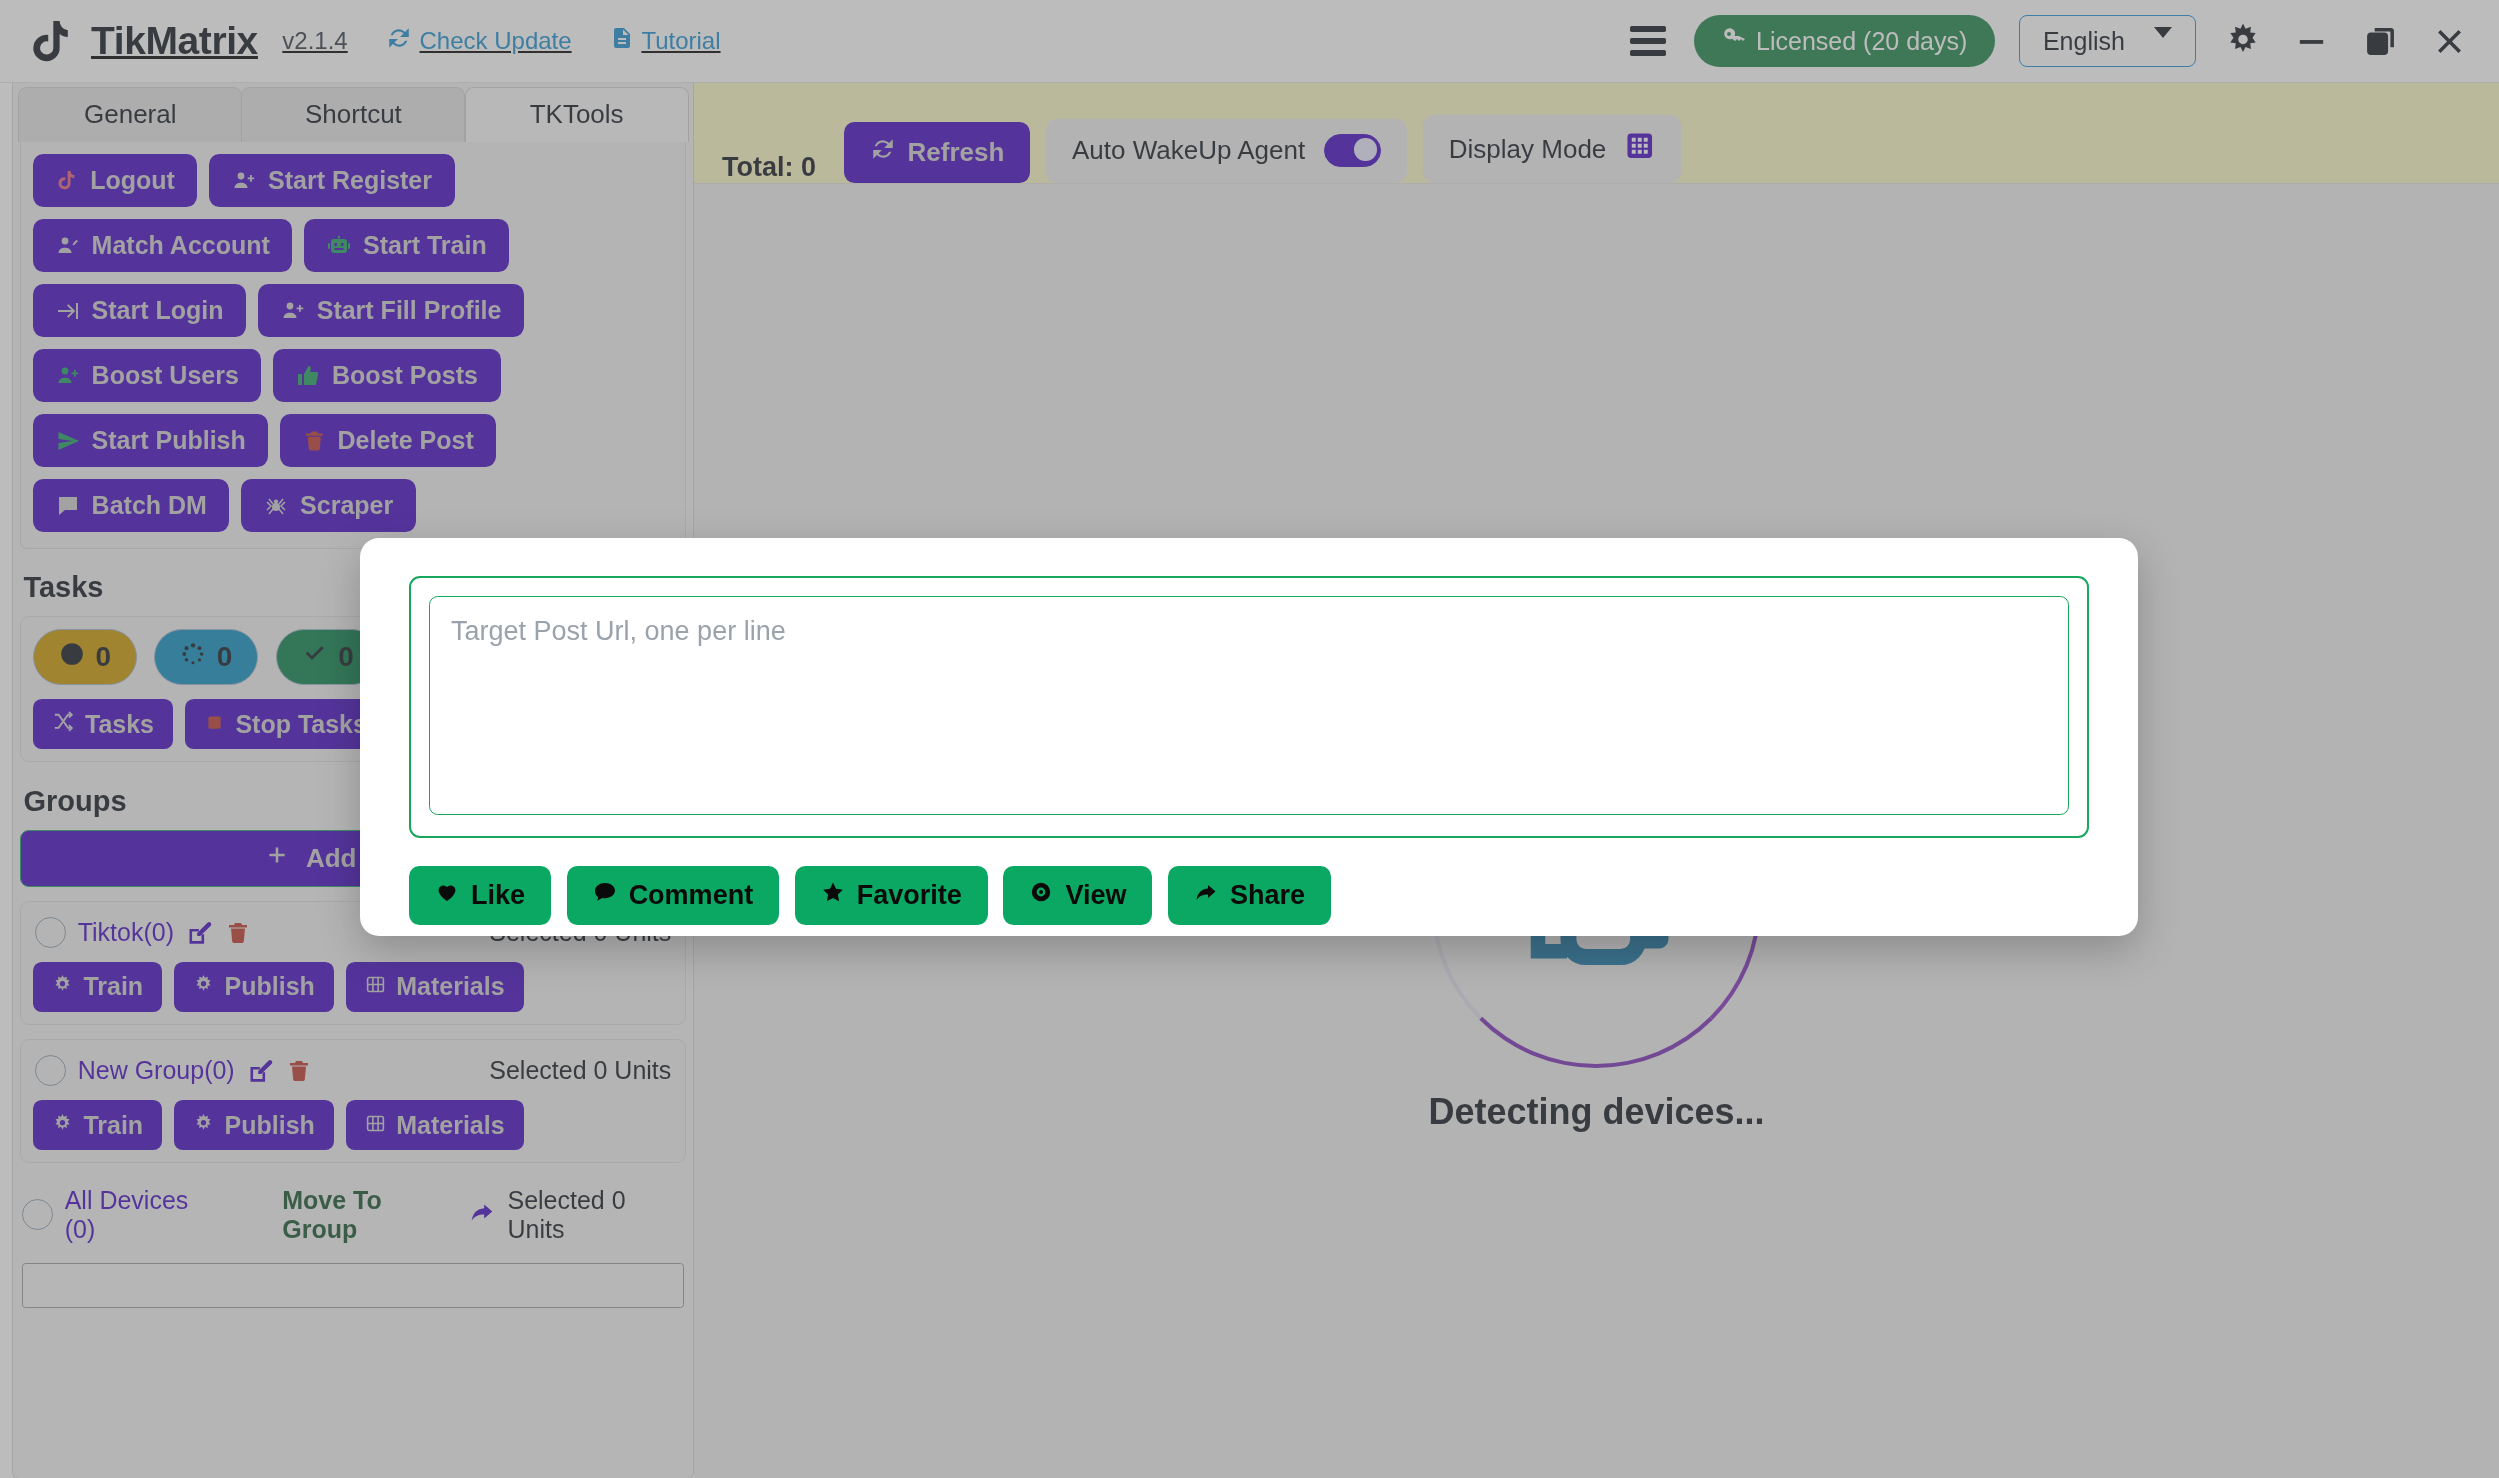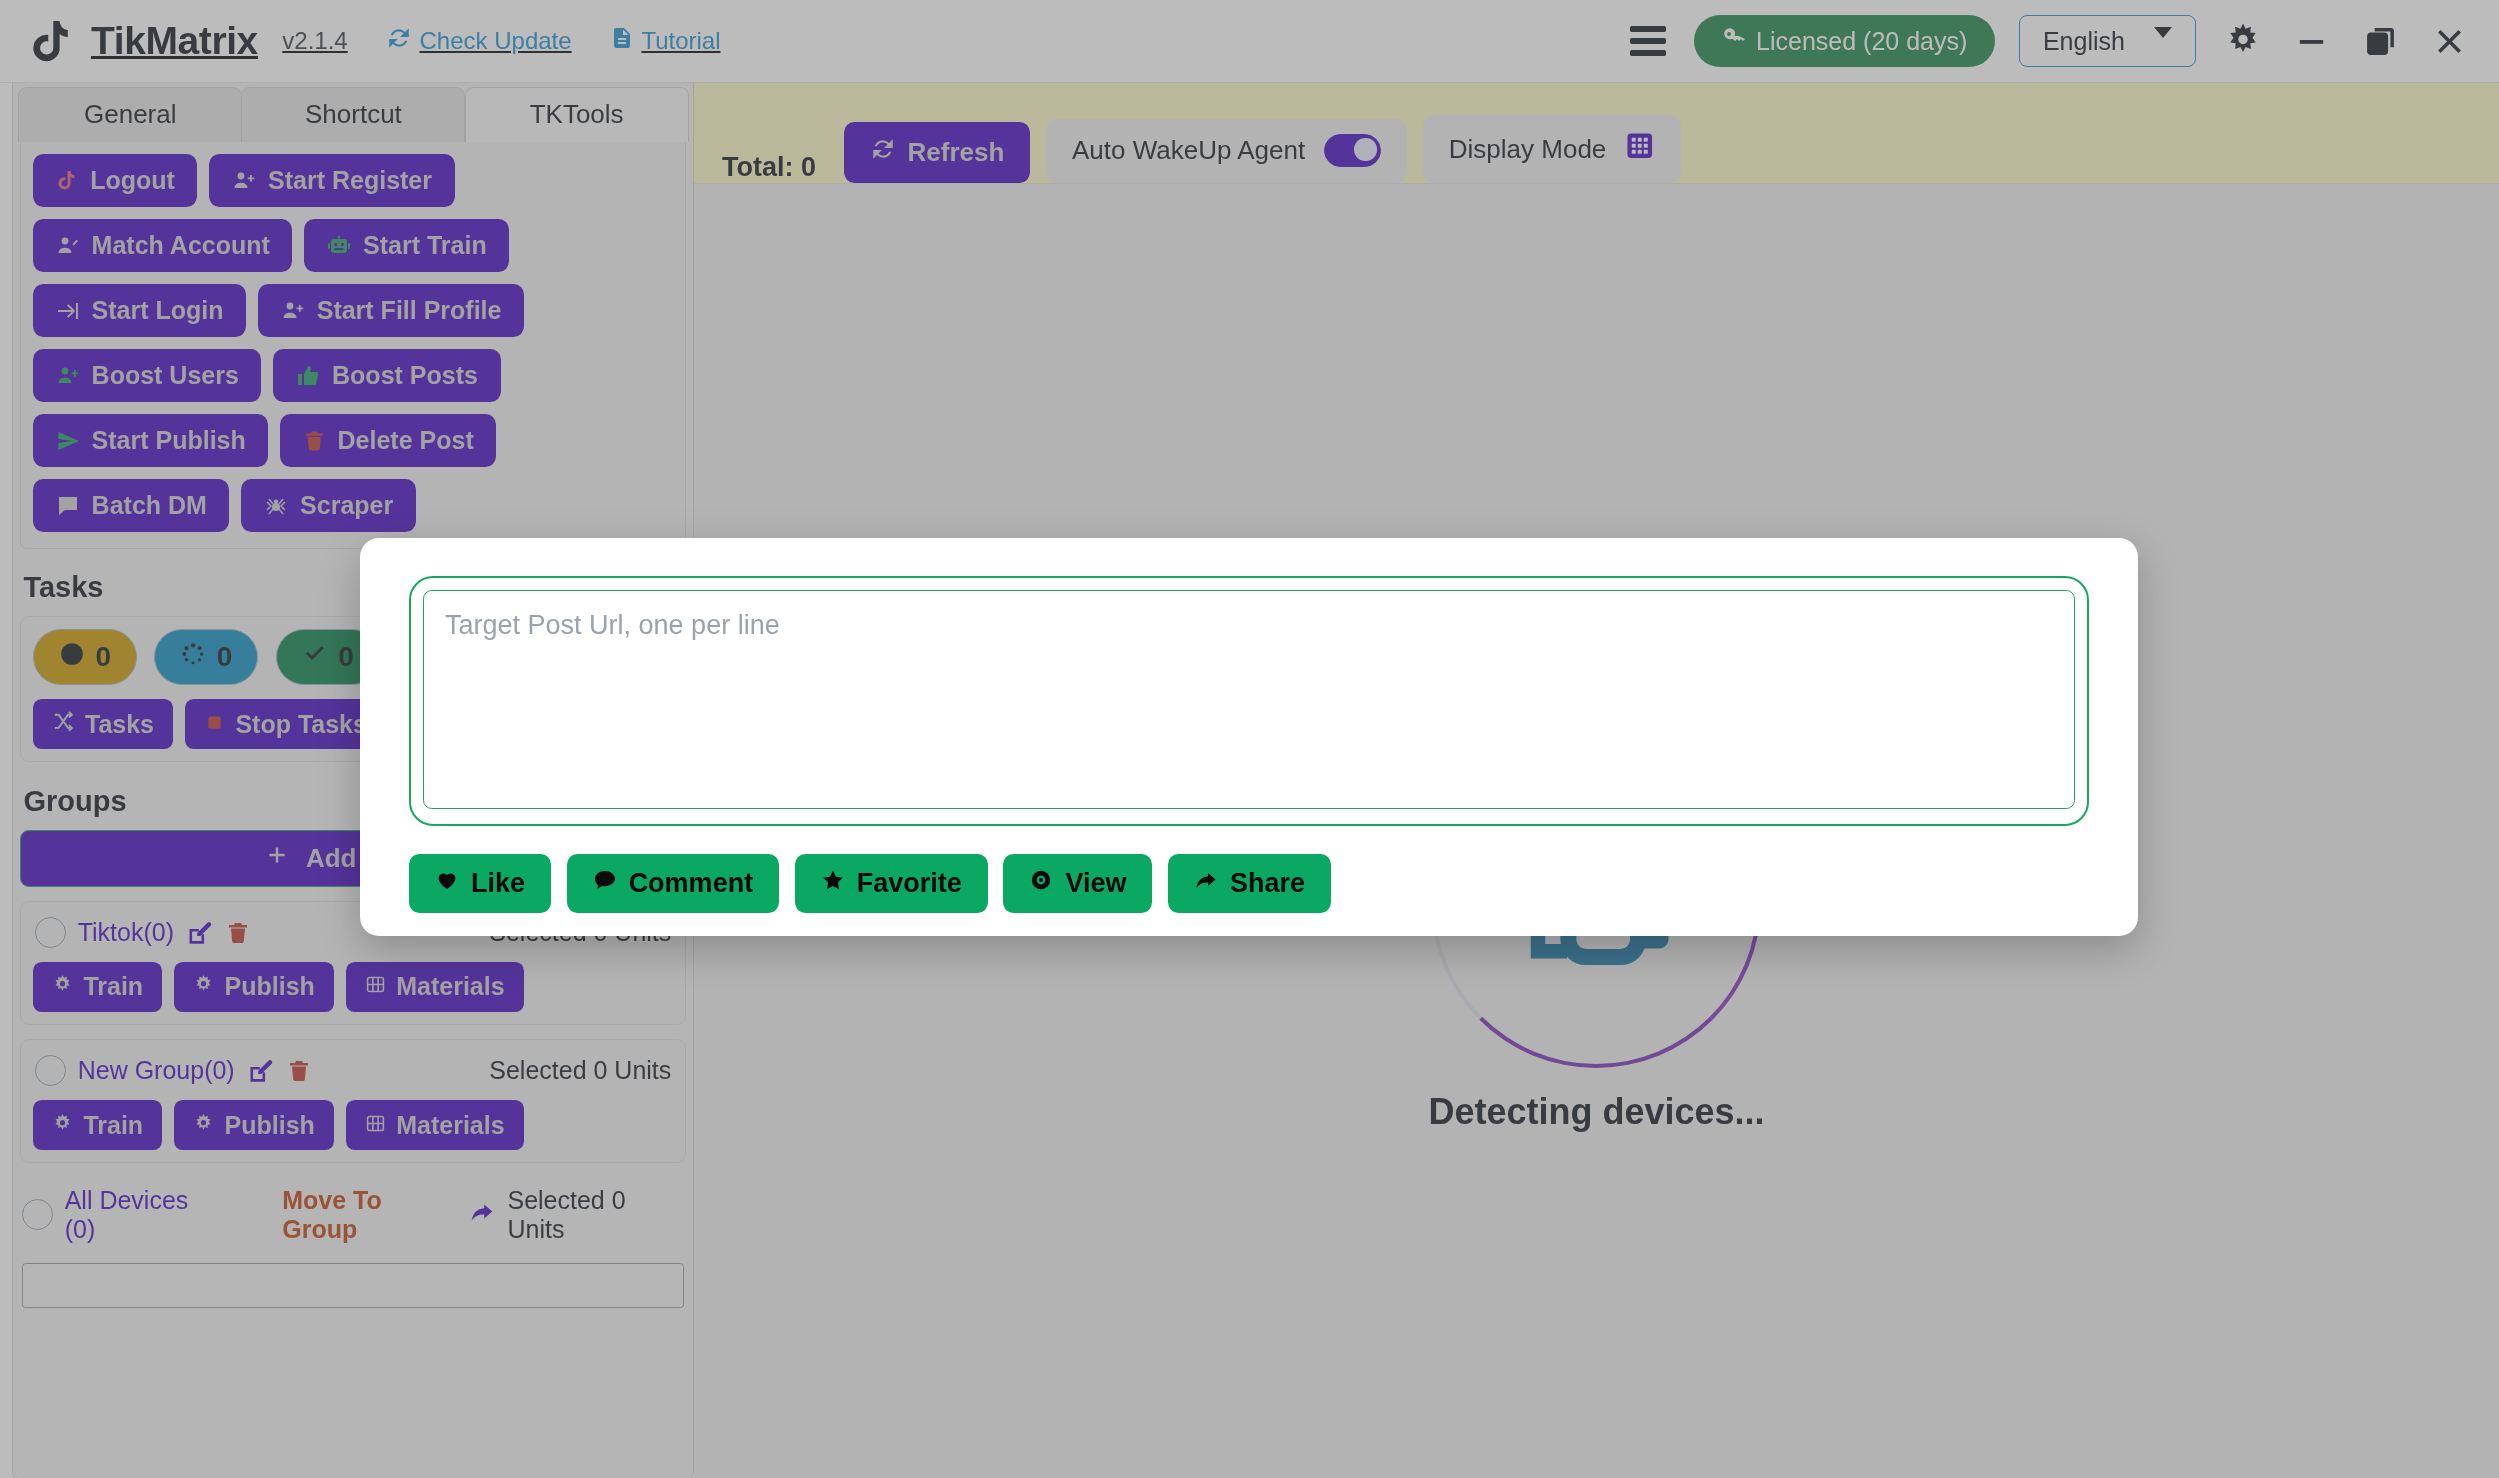--- a/index.html
+++ b/index.html
@@ -111,21 +111,21 @@
   .icon-btn { cursor: pointer; display: inline-flex; align-items: center; }
   .sel-units { margin-left: auto; font-size: 25px; color: #10161f; }
   .gbtn-row { display: flex; gap: 12px; }
   .gbtn {
     display: inline-flex; align-items: center; gap: 10.4px;
     background: #4208c4; color: #cfcfcf; font-size: 25px; font-weight: bold;
     border: none; border-radius: 8.7px; padding: 10.4px 19px; cursor: pointer; white-space: nowrap;
   }
   .alldev-row { display: flex; align-items: center; gap: 12px; margin: 22.6px 8.7px 0 8.7px; }
   .alldev-label { font-size: 25px; color: #4208c4; cursor: pointer; }
-  .movegrp { display: inline-flex; align-items: center; gap: 12px; font-size: 25px; font-weight: bold; color: #c2410c; margin-left: 49px; cursor: pointer; }
+  .movegrp { display: inline-flex; align-items: center; gap: 12px; font-size: 25px; font-weight: bold; color: #14532d; margin-left: 49px; cursor: pointer; }
   .bottom-field { margin: 19px 8.7px 0 8.7px; height: 45px; background: #f5f5f5; border: 1.7px solid #9a9a9a; border-radius: 3.5px; }
 
   
   .main { position: absolute; top: 83px; left: 694px; width: 1805px; height: 1396px; background: #ffffff; }
   .toolbar {
     display: flex; align-items: flex-end; gap: 15.6px;
     height: 101px; padding: 0 28px;
     background: #fef9c3; border-bottom: 0.9px solid #e4e4e4;
   }
   .total { font-size: 27px; font-weight: bold; color: #10161f; margin-right: 12px; white-space: nowrap; }
@@ -148,21 +148,21 @@
   .detect-text { font-size: 36px; font-weight: bold; color: #10161f; }
 
   
   .dim { position: absolute; inset: 0; background: rgba(106,106,106,0.45); }
   .modal {
     position: absolute; left: 360px; top: 538px; width: 1778px; height: 398px;
     background: #ffffff; border-radius: 19px;
     box-shadow: 0 14px 42px rgba(0,0,0,0.22);
     padding: 38px 49px;
   }
-  .ta-shell { border: 2.6px solid #17a85e; border-radius: 24px; padding: 12px; }
+  .ta-shell { border: 2.6px solid #17a85e; border-radius: 11px; padding: 18px; }
   .ta {
     width: 100%; height: 219px; resize: none;
     border: 1.7px solid #17a85e; border-radius: 8.7px;
     font-size: 27px; font-family: "Liberation Sans", sans-serif;
     color: #10161f; padding: 19px 21px; outline: none; background: #ffffff;
   }
   .ta::placeholder { color: #9aa2ab; }
   .modal-actions { display: flex; gap: 15.6px; margin-top: 28px; }
   .gbtn-green {
     display: inline-flex; align-items: center; gap: 12px;

